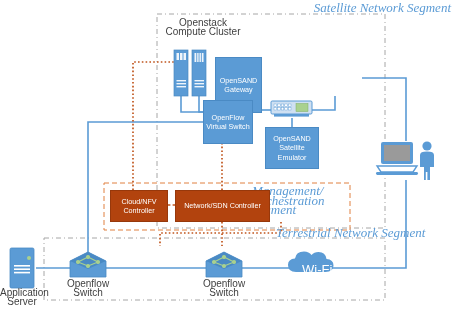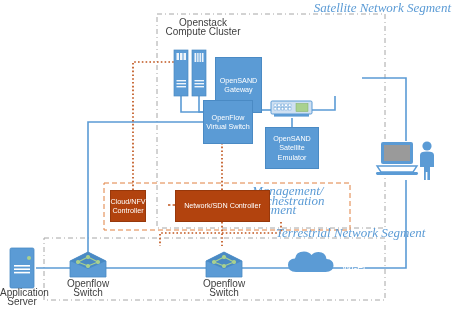--- a/index.html
+++ b/index.html
@@ -7,21 +7,21 @@
   #stage{position:relative;width:461px;height:309px;overflow:hidden;background:#fff;}
   svg.layer{position:absolute;left:0;top:0;width:461px;height:309px;}
   .node{position:absolute;box-sizing:border-box;display:flex;align-items:center;justify-content:center;
         text-align:center;color:#ffffff;font-size:7.2px;line-height:9.4px;}
   .bluebox{background:#5b9bd5;border:1px solid #4a8ac4;}
   .orangebox{background:#b2430e;border:1px solid #97380b;font-size:7.2px;}
   .seglabel{position:absolute;color:#5b9bd5;font-style:italic;font-size:13px;line-height:9.6px;
             font-family:"Liberation Serif",serif;white-space:pre-line;}
   .caption{position:absolute;color:#3f3f3f;font-size:10px;line-height:9.4px;text-align:center;
            white-space:pre-line;}
-  .cloudtext{position:absolute;color:#fff;font-size:10px;margin-left:40px;}
+  .cloudtext{position:absolute;color:#fff;font-size:13px;}
 </style>
 </head>
 <body>
 
 <div id="stage">
 
   <svg class="layer" viewBox="0 0 461 309">
 
     <rect x="157" y="14" width="228" height="214" fill="none" stroke="#a6a6a6" stroke-width="1" stroke-dasharray="5 3 1 3"></rect>
 
@@ -173,21 +173,21 @@
 
   <div class="node bluebox" style="left:203px;top:100px;width:50px;height:44px;">OpenFlow
 Virtual
 Switch</div>
 
 
   <div class="node bluebox" style="left:265px;top:127px;width:54px;height:42px;">OpenSAND
 Satellite
 Emulator</div>
 
-  <div class="node orangebox" style="left:110px;top:190px;width:36px;height:32px;">Cloud/NFV
+  <div class="node orangebox" style="left:110px;top:190px;width:58px;height:32px;">Cloud/NFV
 Controller</div>
 
   <div class="node orangebox" style="left:175px;top:190px;width:95px;height:32px;">Network/SDN Controller</div>
 
 
   <div class="caption" style="left:0px;top:288px;width:44px;">Application
 Server</div>
 
   <div class="caption" style="left:62px;top:279px;width:52px;">Openflow
 Switch</div>

